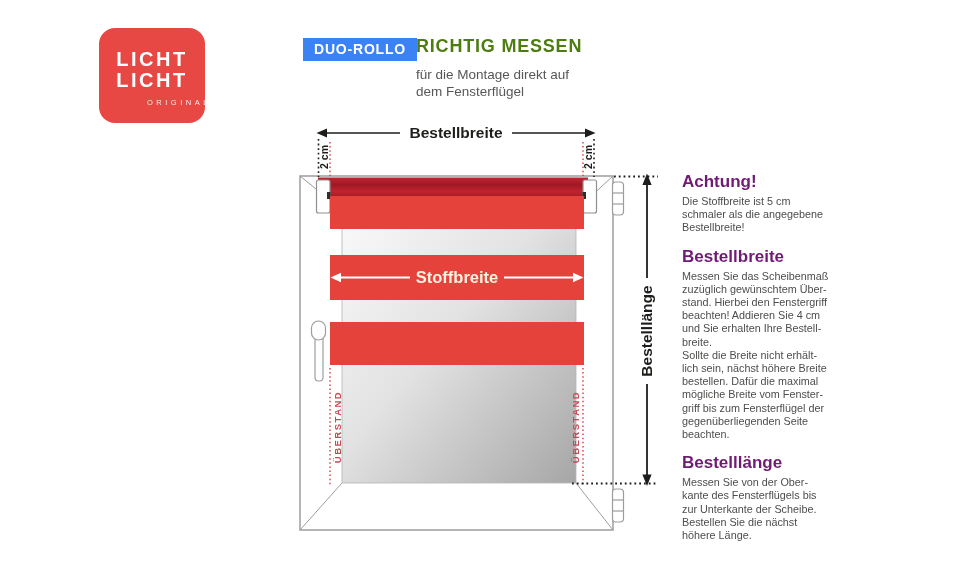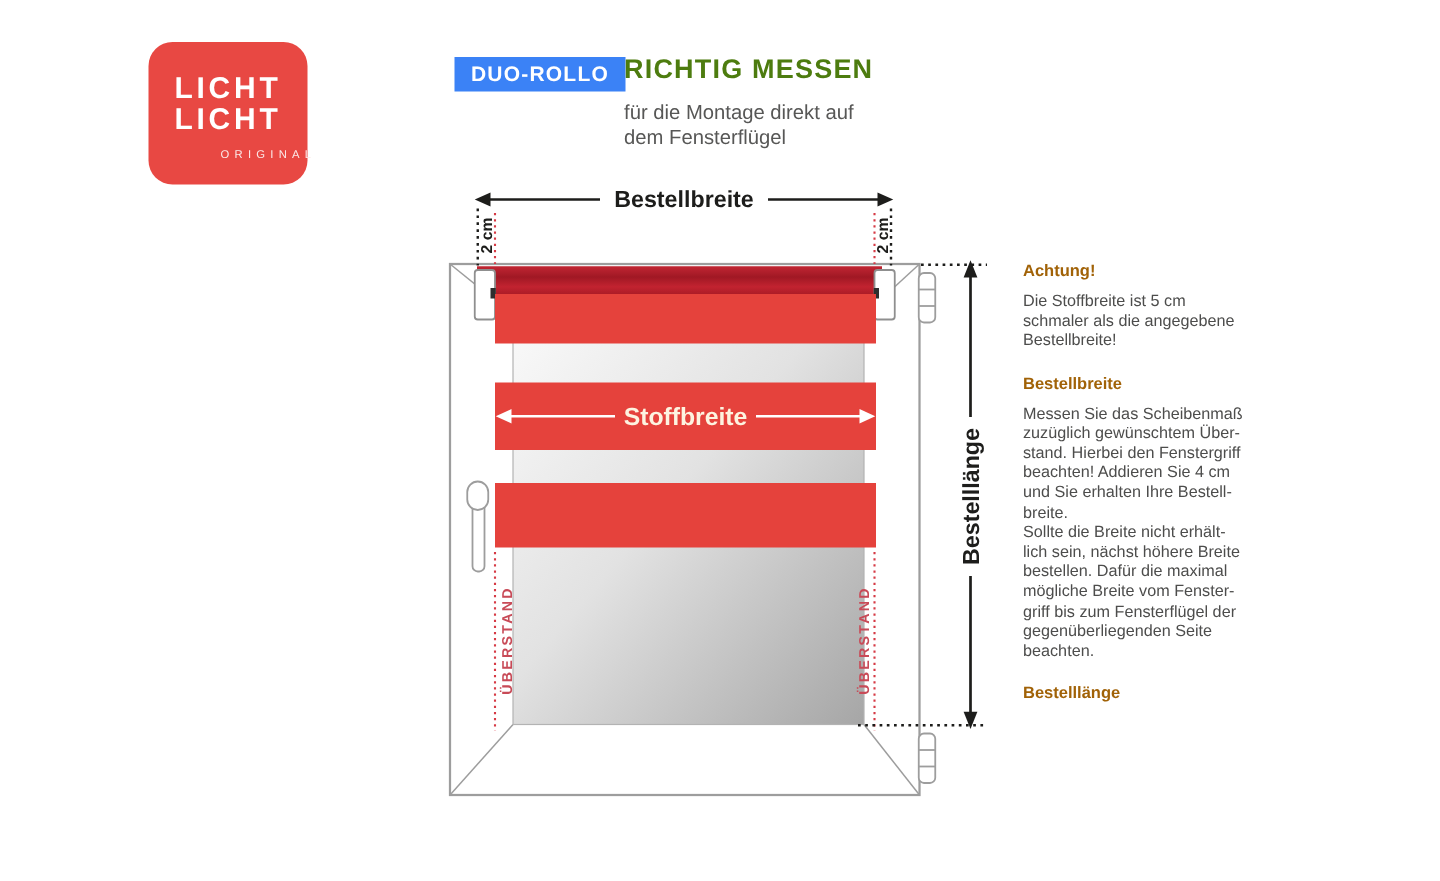--- a/index.html
+++ b/index.html
@@ -26,21 +26,21 @@
   }
   .subtitle{
     position:absolute;left:416px;top:66px;margin:0;color:#575756;
     font-size:13.5px;line-height:17px;white-space:pre;font-weight:normal;
   }
   
   .diagram{position:absolute;left:280px;top:110px;}
   
   .rightcol{position:absolute;left:682px;top:172px;width:185px;}
   .rightcol h3{
-    margin:0 0 4px 0;font-size:11px;line-height:19px;font-weight:bold;color:#a16207;
+    margin:0 0 4px 0;font-size:17px;line-height:19px;font-weight:bold;color:#701a75;
   }
   .rightcol p{
     margin:0 0 12px 0;font-size:10.8px;line-height:13.2px;color:#4d4d4c;white-space:pre;
   }
 </style>
 </head>
 <body>
 
 <div class="canvas">
 
@@ -174,16 +174,21 @@
 Sollte die Breite nicht erhält-
 lich sein, nächst höhere Breite
 bestellen. Dafür die maximal
 mögliche Breite vom Fenster-
 griff bis zum Fensterflügel der
 gegenüberliegenden Seite
 beachten.</p>
     </section>
     <section>
       <h3>Bestelllänge</h3>
+      <p>Messen Sie von der Ober-
+kante des Fensterflügels bis
+zur Unterkante der Scheibe.
+Bestellen Sie die nächst
+höhere Länge.</p>
     </section>
   </div>
 
 </div>
 
 </body></html>

